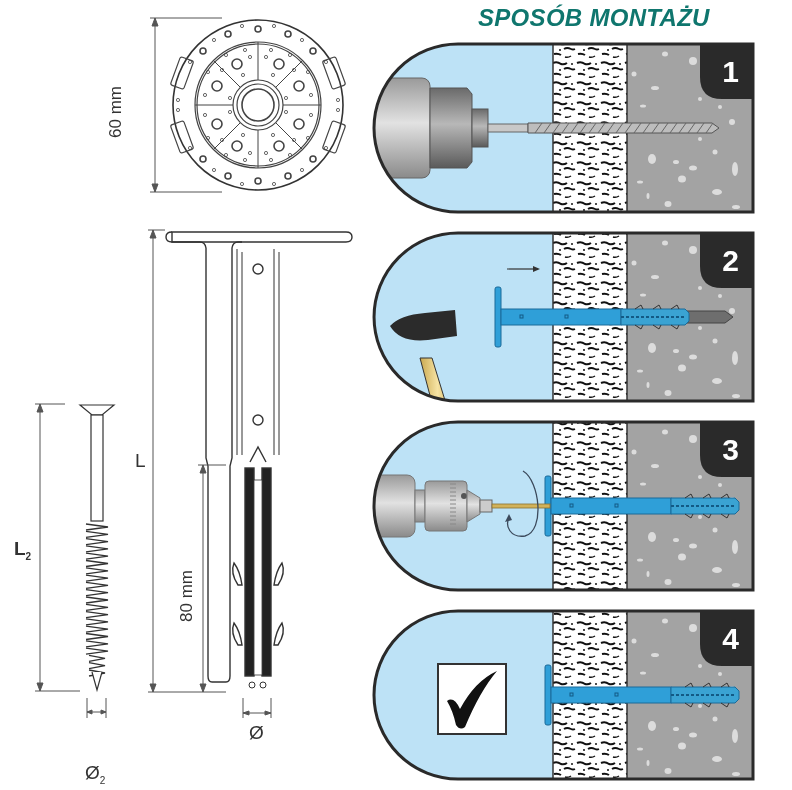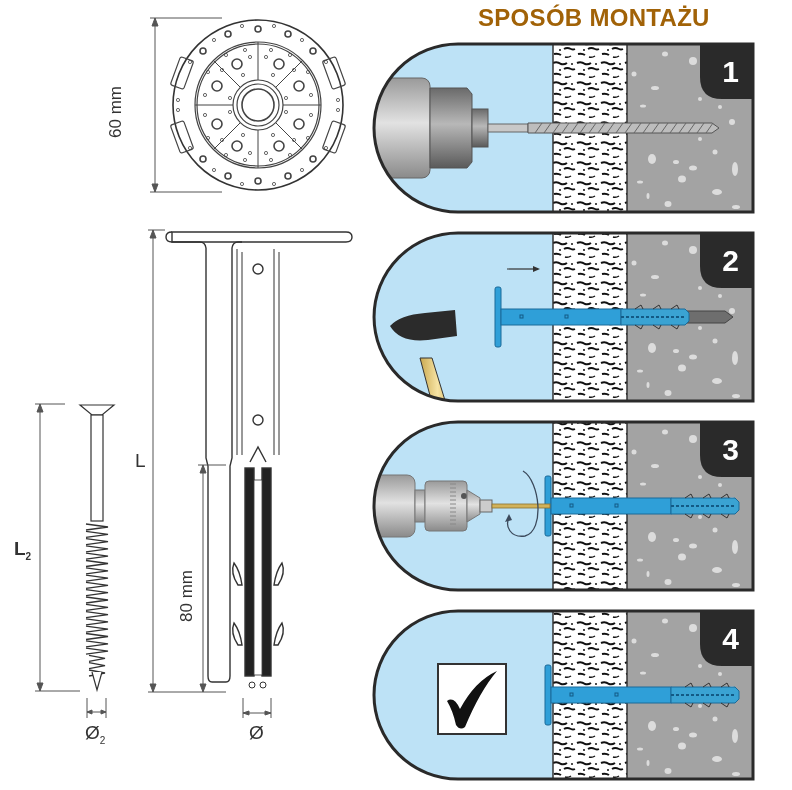--- a/index.html
+++ b/index.html
@@ -1,17 +1,17 @@
 <!DOCTYPE html>
 <html><head>
 <meta charset="utf-8">
 <style>
   html, body { margin: 0; padding: 0; background: #ffffff; }
   body { width: 792px; height: 790px; position: relative; overflow: hidden; font-family: "Liberation Sans", sans-serif; }
-  #title { position: absolute; left: 478px; top: 4px; font-family: "Liberation Sans", sans-serif; font-weight: bold; font-size: 24px; color: #a16207; letter-spacing: 0.3px; }
+  #title { position: absolute; left: 478px; top: 4px; font-family: "Liberation Sans", sans-serif; font-weight: bold; font-size: 24px; color: #0f766e; letter-spacing: 0.3px; font-style: italic; }
   .dim-label { position: absolute; font-family: "Liberation Sans", sans-serif; color: #333; font-size: 17px; }
   svg { position: absolute; left: 0; top: 0; }
   .num { font-family: "Liberation Sans", sans-serif; font-weight: bold; font-size: 30px; fill: #ffffff; }
 </style>
 </head>
 <body>
 
 <div id="title">SPOSÓB MONTAŻU</div>
 
 <svg width="792" height="790" viewBox="0 0 792 790">
@@ -420,15 +420,15 @@
     </g>
 </svg>
 
 <div class="dim-label" style="left:106px; top:95px; transform:rotate(-90deg); transform-origin:left top; top:138px;">60 mm</div>
 <div class="dim-label" style="left:135px; top:450px; font-size:19px;">L</div>
 <div class="dim-label" style="left:177px; top:622px; transform:rotate(-90deg); transform-origin:left top;">80 mm</div>
 <div class="dim-label" style="left:249px; top:722px; font-size:19px;">Ø</div>
 <div class="dim-label" style="left:14px; top:538px; font-size:19px;font-weight:bold;">
   <span>L</span><sub style="font-size:10px;">2</sub>
 </div>
-<div class="dim-label" style="left:85px; top:722px; font-size:19px;">
+<div class="dim-label" style="left:85px; top:762px; font-size:19px;">
   <span>Ø</span><sub style="font-size:10px;">2</sub>
 </div>
 
 </body></html>

